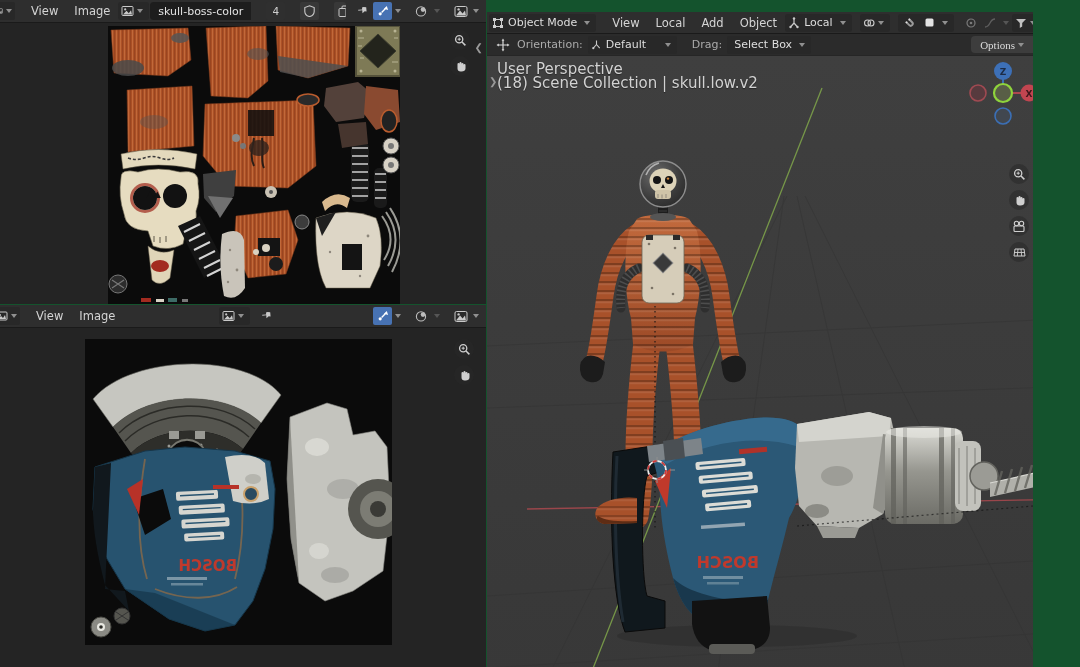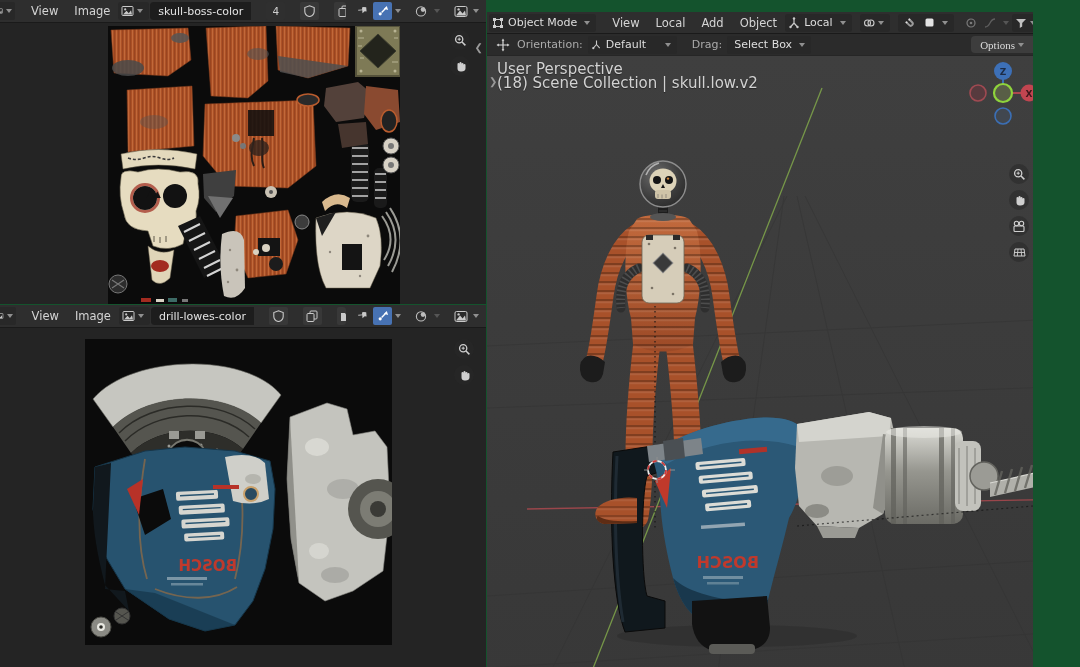--- a/index.html
+++ b/index.html
@@ -268,46 +268,20 @@
       <div class="menu">Image</div>
       <div class="spgrow"></div>
       <div class="widget">
         <svg width="13" height="12" viewBox="0 0 13 12">
             <rect x="1" y="1.5" width="11" height="9" rx="1" fill="none" stroke="#c9c9c9"></rect>
             <circle cx="4.2" cy="4.4" r="1.1" fill="#c9c9c9"></circle>
             <path d="M2 9.5 L5.5 5.8 L7.8 8.2 L10 5.2 L11 9.5 Z" fill="#c9c9c9"></path>
           </svg>
         <span class="chev"></span>
       </div>
-      <div class="grp">
-        <div class="namefield">
-            <span>drill-lowes-color</span>
-          </div>
-        <div class="iconbtn">
-          <svg width="11" height="12" viewBox="0 0 11 12">
-              <path d="M5.5 .8 L10.2 2.6 V6.4 C10.2 9.2 8.2 10.8 5.5 11.6 C2.8 10.8 .8 9.2 .8 6.4 V2.6 Z" fill="none" stroke="#c9c9c9" stroke-width="1.1"></path>
-            </svg>
-        </div>
-        <div class="iconbtn">
-          <svg width="12" height="12" viewBox="0 0 12 12">
-              <rect x="4" y="1" width="7" height="8" rx="1" fill="none" stroke="#c9c9c9"></rect>
-              <rect x="1" y="3.5" width="7" height="8" rx="1" fill="#383838" stroke="#c9c9c9"></rect>
-            </svg>
-        </div>
-        <div class="iconbtn">
-          <svg width="13" height="11" viewBox="0 0 13 11">
-              <path d="M1 2 h4 l1.3 1.8 H12 V10 H1 Z" fill="#c9c9c9"></path>
-            </svg>
-        </div>
-        <div class="iconbtn">
-          <svg width="10" height="10" viewBox="0 0 10 10">
-              <path d="M2 2 L8 8 M8 2 L2 8" stroke="#c9c9c9" stroke-width="1.4"></path>
-            </svg>
-        </div>
-      </div>
       <div class="sp"></div>
       <div class="iconbtn flat">
         <svg width="13" height="13" viewBox="0 0 13 13">
             <g transform="rotate(40 6 6)">
               <path d="M6 1 L9 4 L7.4 5 L7 8 L5 6 L2.2 8.8 L1.6 8.2 L4.4 5.4 L3 4 L4 2.6 Z" fill="#c9c9c9"></path>
             </g>
           </svg>
       </div>
       <div class="spgrow"></div>
       <div class="iconbtn blue">

